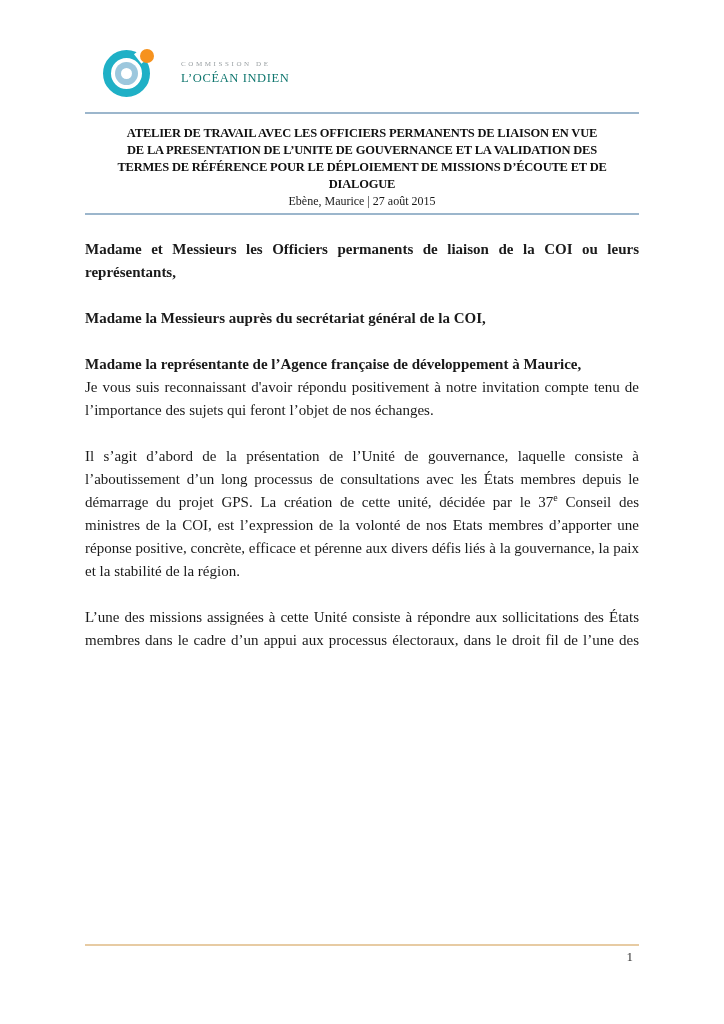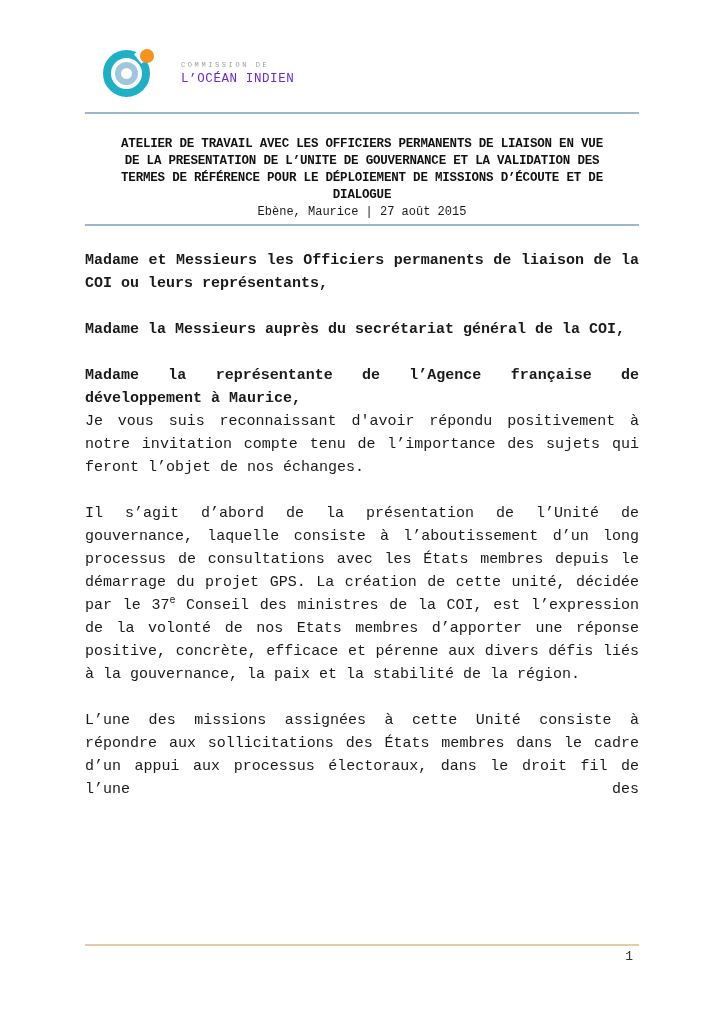--- a/index.html
+++ b/index.html
@@ -1,21 +1,21 @@
 <!DOCTYPE html>
 <html><head>
 <meta charset="utf-8">
 <style>
   html, body { margin: 0; padding: 0; background: #ffffff; }
   .page {
     position: relative;
     width: 724px;
     height: 1024px;
     background: #ffffff;
-    font-family: Liberation Mono, monospace;
+    font-family: Liberation Serif, serif;
     color: #1a1a1a;
     overflow: hidden;
   }
   .content { margin: 0 85px; width: 554px; }
 
   
   .logo-row { display: flex; align-items: center; margin: 46px 0 0 18px; height: 54px; }
   .logo-mark { position: relative; width: 62px; height: 54px; flex: 0 0 auto; }
   .logo-ring {
     position: absolute; left: 0; top: 4px;
@@ -37,31 +37,31 @@
   }
   .logo-dot {
     position: absolute; left: 37px; top: 3px;
     width: 14px; height: 14px; background: #f6921e; border-radius: 50%;
   }
   .logo-text { margin-left: 16px; }
   .logo-text-top {
     font-size: 7px; letter-spacing: 2.6px; color: #9aa0a3; margin-bottom: 3px;
   }
   .logo-text-bottom {
-    font-size: 12.5px; letter-spacing: 0.6px; color: #6d28d9;
+    font-size: 12.5px; letter-spacing: 0.6px; color: #0f766e;
   }
 
   
   .rule-blue { height: 2px; background: #9cb6cc; }
   .rule-blue.top { margin-top: 12px; }
   .rule-blue.bottom { margin-top: 4px; }
   .rule-tan { height: 2px; background: #e7cba3; }
 
   
-  .title-block { margin-top: 22px; display: flex; flex-direction: column; align-items: center; }
+  .title-block { margin-top: 11px; display: flex; flex-direction: column; align-items: center; }
   .title-line {
     font-weight: bold; font-size: 12.5px; line-height: 17px;
     letter-spacing: -0.2px; white-space: nowrap; color: #111111;
   }
   .subtitle-line {
     font-size: 12px; line-height: 16px; white-space: nowrap; color: #1a1a1a;
   }
 
   
   .body-text { margin-top: 23px; font-size: 15px; line-height: 23px; }

